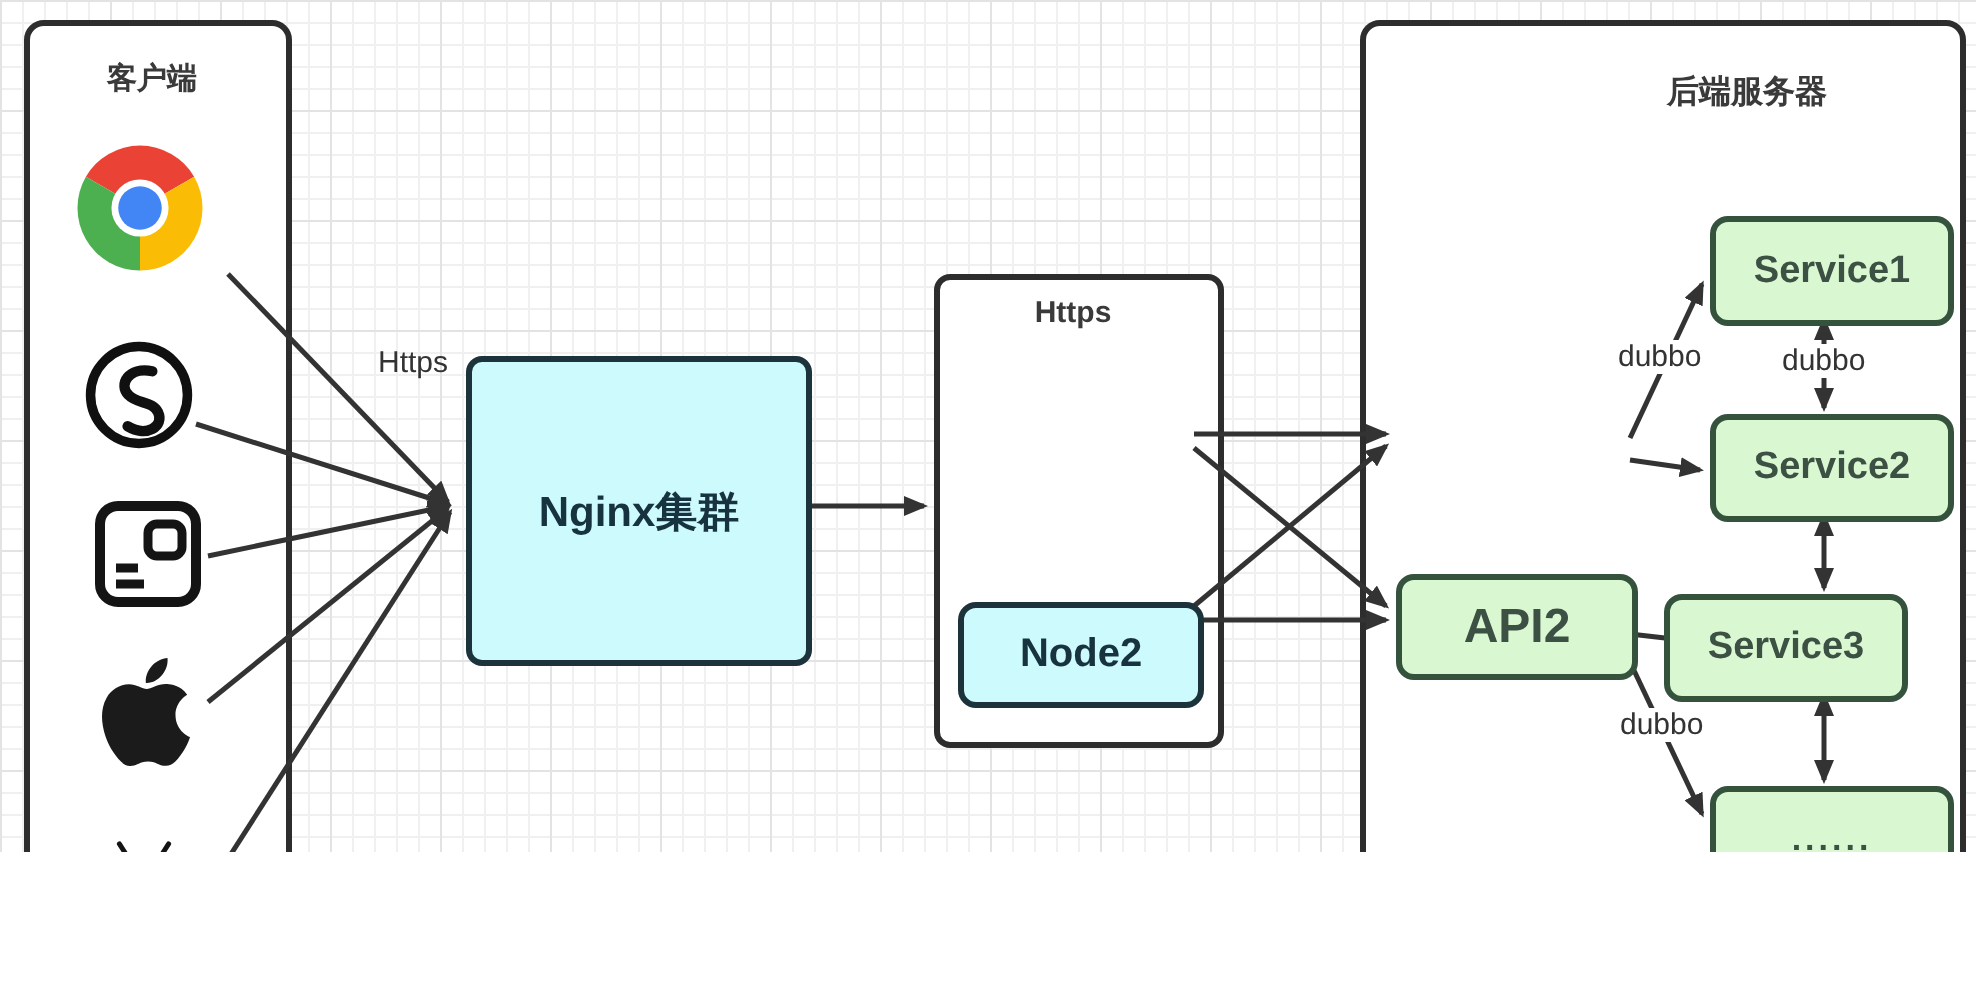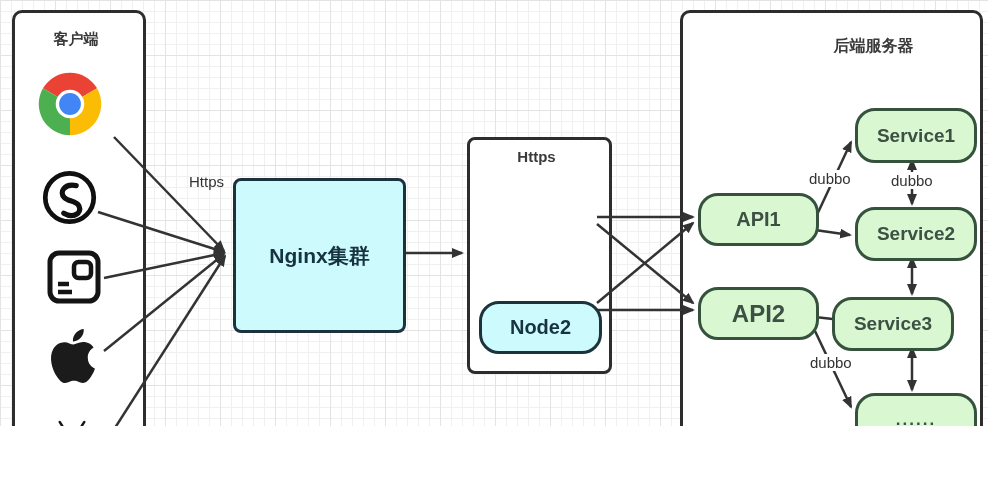--- a/index.html
+++ b/index.html
@@ -9,21 +9,21 @@
     background-color:#ffffff;
     background-image:
       linear-gradient(#e3e3e3 1px, transparent 1px),
       linear-gradient(90deg,#e3e3e3 1px, transparent 1px),
       linear-gradient(#f0f0f0 1px, transparent 1px),
       linear-gradient(90deg,#f0f0f0 1px, transparent 1px);
     background-size:55px 55px,55px 55px,11px 11px,11px 11px;
   }
   .container{position:absolute;background:#fff;border:3px solid #2d2d2d;z-index:1;}
   .leafbox{position:absolute;display:flex;align-items:center;justify-content:center;z-index:3;
-    border:3px solid #1c333b;border-radius:20px;font-weight:600;}
+    border:3px solid #1c333b;border-radius:9px;font-weight:600;}
   .cyan{background:#cdfbfd;color:#16333f;font-size:20px;}
   .green{background:#d9f8d2;border-color:#35523d;color:#3c5043;font-size:19px;}
   .title{position:absolute;left:0;right:0;text-align:center;font-weight:bold;
     font-size:15px;color:#3a3a3a;z-index:3;}
   .floatlabel{position:absolute;font-size:15px;color:#333;z-index:4;padding-left:45px;}
   .whitebg{background:#fff;padding:0 3px;}
   .icon{position:absolute;z-index:3;line-height:0;}
   #connectors{position:absolute;left:0;top:0;z-index:2;pointer-events:none;}
   #bottom-bar{position:absolute;left:287px;top:497px;width:410px;height:5px;
     background:#3ed3da;z-index:5;border-radius:2px;}
@@ -88,21 +88,20 @@
 
   <div class="leafbox cyan" style="left:233px;top:178px;width:167px;height:149px;font-size:21px;border-radius:8px;">Nginx集群</div>
 
   <div class="container" style="left:467px;top:137px;width:139px;height:231px;border-radius:8px;"></div>
   <div class="title" style="left:467px;width:139px;top:148px;">Https</div>
   <div class="leafbox cyan" style="left:479px;top:287px;width:117px;height:47px;margin-top:14px;">Node2</div>
 
   <div class="container" style="left:680px;top:10px;width:297px;height:483px;border-radius:10px;"></div>
   <div class="title" style="left:680px;width:297px;top:36px;font-size:16px;margin-left:45px;">后端服务器</div>
 
-  <div class="leafbox green" style="left:698px;top:193px;width:115px;height:47px;font-size:20px;">API1</div>
   <div class="leafbox green" style="left:698px;top:287px;width:115px;height:47px;font-size:24px;">API2</div>
 
   <div class="leafbox green" style="left:855px;top:108px;width:116px;height:49px;">Service1</div>
   <div class="leafbox green" style="left:855px;top:207px;width:116px;height:48px;">Service2</div>
   <div class="leafbox green" style="left:832px;top:297px;width:116px;height:48px;">Service3</div>
   <div class="leafbox green" style="left:855px;top:393px;width:116px;height:47px;font-size:17px;letter-spacing:2px;">......</div>
 
   <div class="floatlabel whitebg" style="left:806px;top:170px;">dubbo</div>
   <div class="floatlabel whitebg" style="left:888px;top:172px;">dubbo</div>
   <div class="floatlabel whitebg" style="left:807px;top:354px;">dubbo</div>

